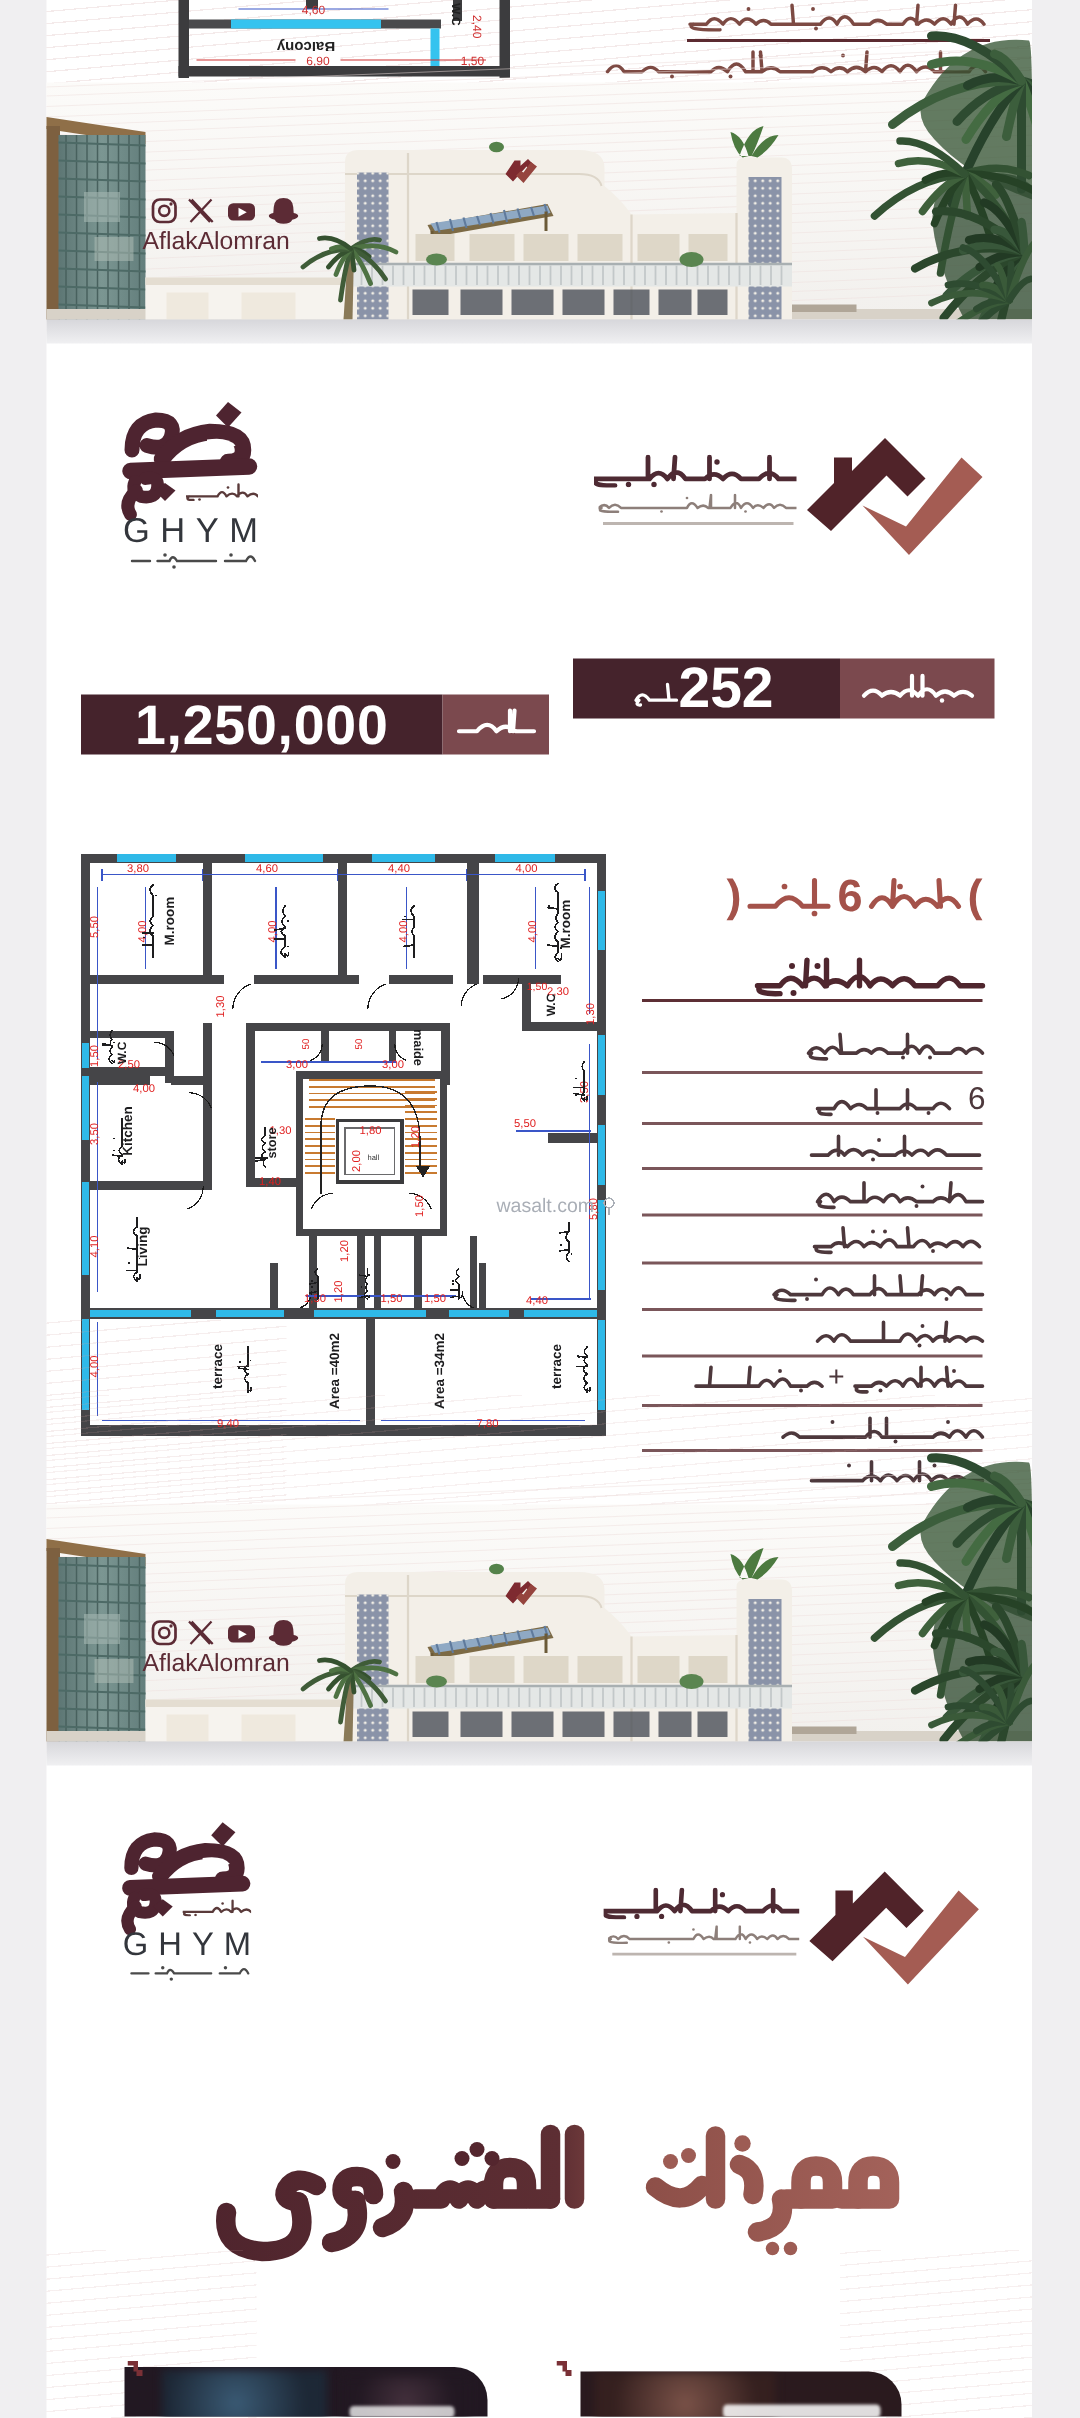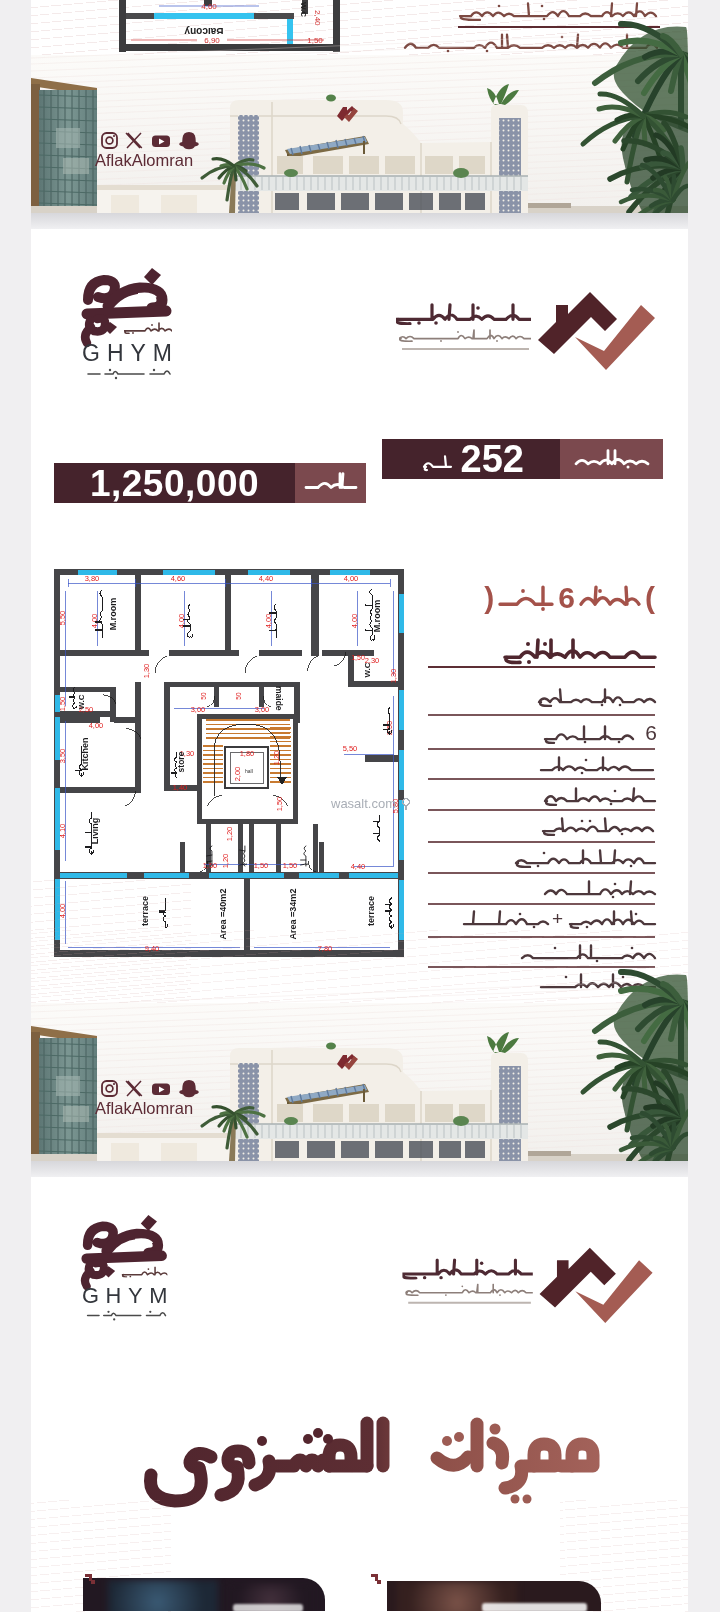--- a/index.html
+++ b/index.html
@@ -342,21 +342,21 @@
       <div class="abs" style="left:0;top:0;width:241px;height:40px;background:#45232c;color:#fff;font-size:37px;font-weight:bold;text-align:center;line-height:41px;letter-spacing:0.5px">1,250,000</div>
       <div class="abs" style="left:241px;top:0;width:71px;height:40px;background:#7b494e;">
         <div class="abs" style="left:11px;top:9px;width:50px;height:21px;"><svg width="50" height="21" viewBox="0 0 50 21" style="overflow:visible">
             <path d="M50 15.5 L38 15.5 Q31 9.5 25 15.5 Q19 7.1 12 15.5 L0 15.5 M34 15.5 L34 1.7 M36 15.5 L37 1.7" fill="none" stroke="#ffffff" stroke-width="2.8" stroke-linecap="round" stroke-linejoin="round"></path>
           </svg></div>
       </div>
     </div>
 
 <div class="abs" style="left:382px;top:439px;width:281px;height:40px;">
       <div class="abs" style="left:0;top:0;width:178px;height:40px;background:#45232c;">
-        <div class="abs" style="left:62px;top:-2px;width:80px;height:44px;color:#fff;font-size:38px;font-weight:bold;text-align:right;line-height:45px">252</div>
+        <div class="abs" style="left:62px;top:-2px;width:80px;height:44px;color:#fff;font-size:38px;font-weight:bold;text-align:center;line-height:45px">252</div>
         <div class="abs" style="left:42px;top:16px;width:27px;height:16px;"><svg width="27" height="16" viewBox="0 0 27 16" style="overflow:visible">
             <path d="M27 11.8 L18 11.8 L9 11.8 Q4 4.7 0 11.8 M22 11.8 L21 1.3 M2 11.8 Q-1 15.4 3 15.0" fill="none" stroke="#ffffff" stroke-width="2.2" stroke-linecap="round" stroke-linejoin="round"></path>
           </svg></div>
       </div>
       <div class="abs" style="left:178px;top:0;width:103px;height:40px;background:#7b494e;">
         <div class="abs" style="left:16px;top:10px;width:72px;height:20px;"><svg width="72" height="20" viewBox="0 0 72 20" style="overflow:visible">
             <path d="M72 14.8 Q66 9.8 60 14.8 Q54 9.2 48 14.8 Q42 6.2 36 14.8 Q30 7.5 24 14.8 Q18 9.9 12 14.8 Q6 7.9 0 14.8 M39 14.8 L39 1.6 M32 14.8 L32 1.6" fill="none" stroke="#ffffff" stroke-width="2.8" stroke-linecap="round" stroke-linejoin="round"></path>
             <circle cx="52" cy="18" r="1.5" fill="#ffffff"></circle>
           </svg></div>
       </div>

